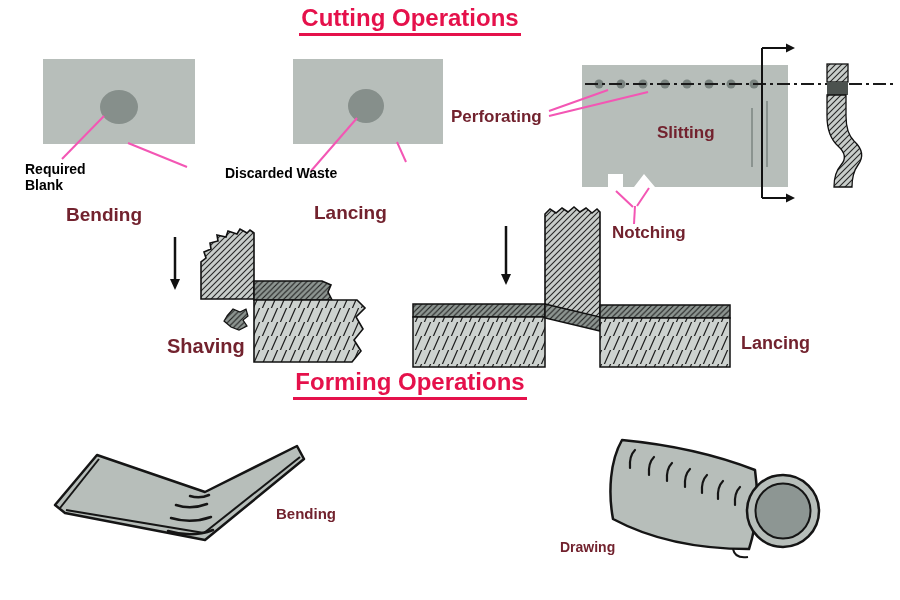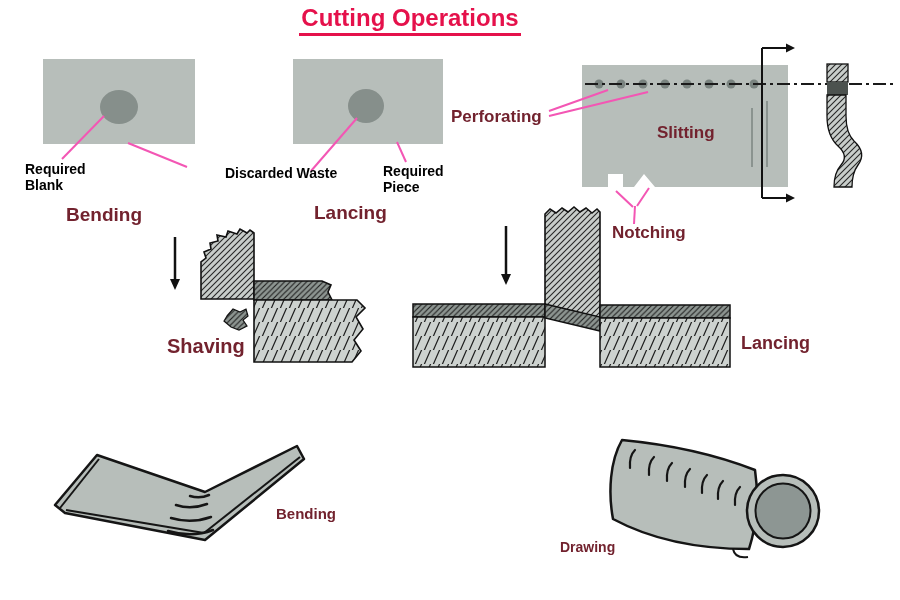--- a/index.html
+++ b/index.html
@@ -145,27 +145,29 @@
   </svg>
 
   <div class="lbl title" style="left:250px;top:4px;">
     <span>Cutting Operations</span>
   </div>
 
   <div class="lbl purple" style="left:25px;top:161px;width:84px;font-size:14px;">Required Blank</div>
   <div class="lbl purple nowrap" style="left:185px;top:165px;font-size:14px;padding-left:40px;">Discarded Waste</div>
   <div class="lbl maroon" style="left:66px;top:204px;font-size:19px;">Bending</div>
 
-  <div class="lbl purple" style="left:383px;top:163px;width:84px;font-size:14px;">Required Piece</div>
   <div class="lbl maroon" style="left:314px;top:202px;font-size:19px;">Lancing</div>
 
   <div class="lbl maroon nowrap" style="left:451px;top:107px;font-size:17px;">Perforating</div>
   <div class="lbl maroon nowrap" style="left:657px;top:123px;font-size:17px;">Slitting</div>
   <div class="lbl maroon nowrap" style="left:612px;top:223px;font-size:17px;">Notching</div>
 
   <div class="lbl maroon nowrap" style="left:167px;top:335px;font-size:20px;">Shaving</div>
   <div class="lbl maroon nowrap" style="left:741px;top:333px;font-size:18px;">Lancing</div>
 
+  <div class="lbl title" style="left:250px;top:368px;">
+    <span>Forming Operations</span>
+  </div>
 
   <div class="lbl maroon nowrap" style="left:276px;top:505px;font-size:15px;">Bending</div>
   <div class="lbl maroon nowrap" style="left:560px;top:539px;font-size:14px;">Drawing</div>
 
 </div>
 
 </body></html>

